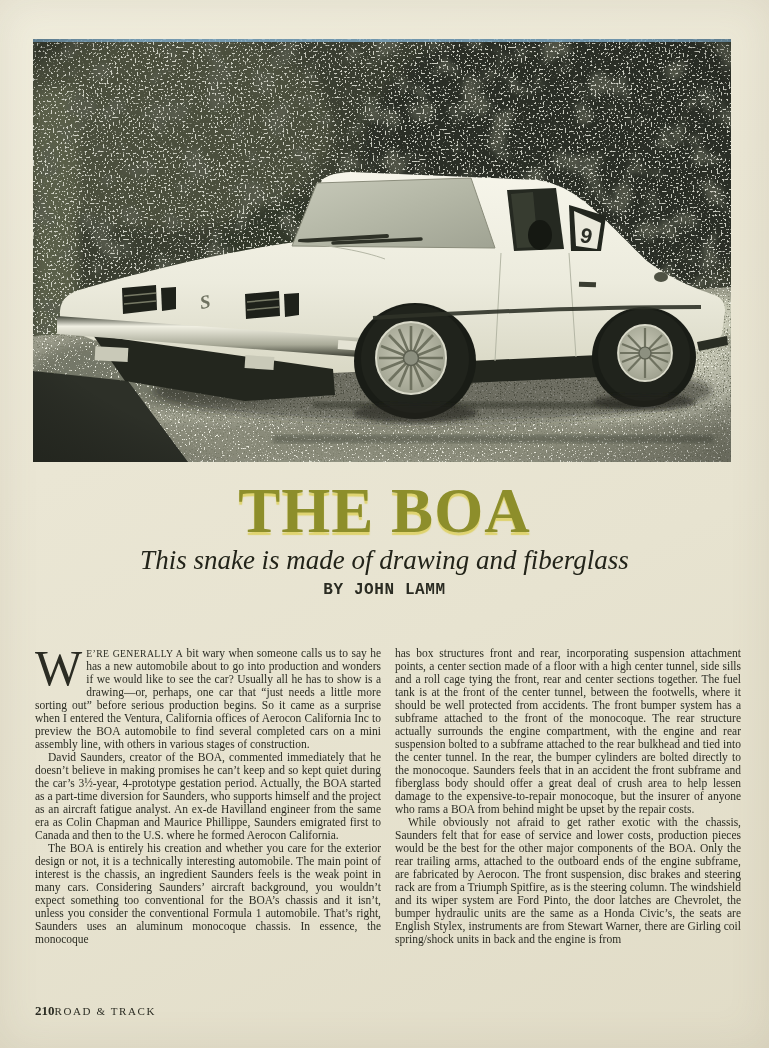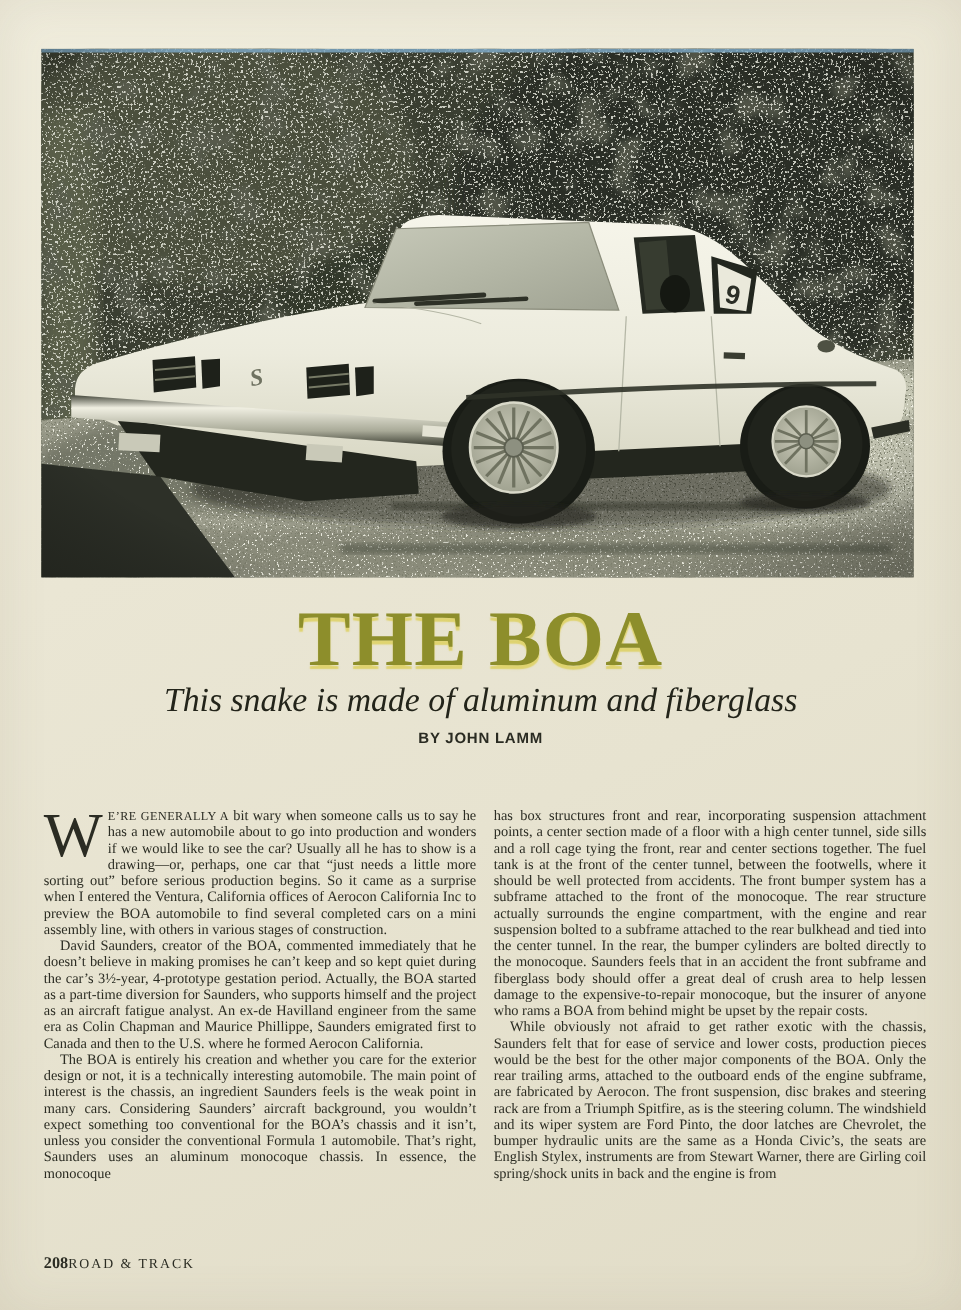--- a/index.html
+++ b/index.html
@@ -16,22 +16,22 @@
     margin:0;font-size:63px;line-height:58px;font-weight:bold;letter-spacing:1px;
     color:#8d8e2b;text-shadow:0 3px 1px rgba(215,196,30,0.55);
     font-family:"Liberation Serif","DejaVu Serif",serif;
   }
   .subtitle{
     margin:0;font-size:42px;line-height:44px;font-weight:bold;letter-spacing:1px;
     color:#8d8e2b;text-shadow:0 2px 1px rgba(215,196,30,0.5);
   }
   .tagline{margin:5px 0 0;font-size:27px;line-height:30px;font-style:italic;color:#23241a;}
   .byline{
-    margin:9px 0 0;font-size:12px;line-height:12px;font-weight:bold;letter-spacing:0.6px;
-    color:#2a2b22;font-family:Liberation Sans, sans-serif;
+    margin:9px 0 0;font-size:16px;line-height:12px;font-weight:bold;letter-spacing:0.6px;
+    color:#2a2b22;font-family:Liberation Mono, monospace;
   }
   .article{position:absolute;top:647px;left:35px;width:706px;display:flex;gap:14px;}
   .col{width:346px;text-align:justify;font-size:11.5px;line-height:13px;color:#2b2c23;}
   .col p{margin:0;}
   .col p.indent{text-indent:13px;font-family:Liberation Serif, serif;}
   .dropcap{
     float:left;font-size:50px;line-height:40px;padding:1px 4px 0 0;color:#2b2c23;
     font-family:"Liberation Serif","DejaVu Serif",serif;
   }
   .smallcaps{font-size:9.7px;letter-spacing:0.4px;}
@@ -237,35 +237,35 @@
       <ellipse cx="382" cy="374" rx="62" ry="10" fill="#20231c" opacity="0.6" filter="url(#b2)"></ellipse>
       <ellipse cx="611" cy="363" rx="52" ry="8" fill="#20231c" opacity="0.6" filter="url(#b2)"></ellipse>
 
       <rect x="0" y="0" width="698" height="3" fill="#7ba6c2" opacity="0.85"></rect>
       <rect width="698" height="423" fill="url(#gVig)"></rect>
     </svg>
   </figure>
 
   <header class="headline">
     <h1 class="title">THE BOA</h1>
-    <p class="tagline">This snake is made of aluminum and fiberglass</p>
+    <p class="tagline">This snake is made of drawing and fiberglass</p>
     <p class="byline">BY JOHN LAMM</p>
   </header>
 
   <main class="article">
     <div class="col">
       <p>
         <span class="dropcap">W</span><span class="smallcaps">E’RE GENERALLY A</span><span> bit wary when someone calls us to say he has a new automobile about to go into production and wonders if we would like to see the car? Usually all he has to show is a drawing—or, perhaps, one car that “just needs a little more sorting out” before serious production begins. So it came as a surprise when I entered the Ventura, California offices of Aerocon California Inc to preview the BOA automobile to find several completed cars on a mini assembly line, with others in various stages of construction.</span>
       </p>
       <p class="indent">David Saunders, creator of the BOA, commented immediately that he doesn’t believe in making promises he can’t keep and so kept quiet during the car’s 3½-year, 4-prototype gestation period. Actually, the BOA started as a part-time diversion for Saunders, who supports himself and the project as an aircraft fatigue analyst. An ex-de Havilland engineer from the same era as Colin Chapman and Maurice Phillippe, Saunders emigrated first to Canada and then to the U.S. where he formed Aerocon California.</p>
       <p class="indent">The BOA is entirely his creation and whether you care for the exterior design or not, it is a technically interesting automobile. The main point of interest is the chassis, an ingredient Saunders feels is the weak point in many cars. Considering Saunders’ aircraft background, you wouldn’t expect something too conventional for the BOA’s chassis and it isn’t, unless you consider the conventional Formula 1 automobile. That’s right, Saunders uses an aluminum monocoque chassis. In essence, the monocoque</p>
     </div>
     <div class="col">
       <p>has box structures front and rear, incorporating suspension attachment points, a center section made of a floor with a high center tunnel, side sills and a roll cage tying the front, rear and center sections together. The fuel tank is at the front of the center tunnel, between the footwells, where it should be well protected from accidents. The front bumper system has a subframe attached to the front of the monocoque. The rear structure actually surrounds the engine compartment, with the engine and rear suspension bolted to a subframe attached to the rear bulkhead and tied into the center tunnel. In the rear, the bumper cylinders are bolted directly to the monocoque. Saunders feels that in an accident the front subframe and fiberglass body should offer a great deal of crush area to help lessen damage to the expensive-to-repair monocoque, but the insurer of anyone who rams a BOA from behind might be upset by the repair costs.</p>
       <p class="indent">While obviously not afraid to get rather exotic with the chassis, Saunders felt that for ease of service and lower costs, production pieces would be the best for the other major components of the BOA. Only the rear trailing arms, attached to the outboard ends of the engine subframe, are fabricated by Aerocon. The front suspension, disc brakes and steering rack are from a Triumph Spitfire, as is the steering column. The windshield and its wiper system are Ford Pinto, the door latches are Chevrolet, the bumper hydraulic units are the same as a Honda Civic’s, the seats are English Stylex, instruments are from Stewart Warner, there are Girling coil spring/shock units in back and the engine is from</p>
     </div>
   </main>
 
   <footer class="pagefooter">
-    <span class="pageno">208</span><span class="mag">ROAD &amp; TRACK</span>
+    <span class="pageno">210</span><span class="mag">ROAD &amp; TRACK</span>
   </footer>
 
 </div>
 
 </body></html>

